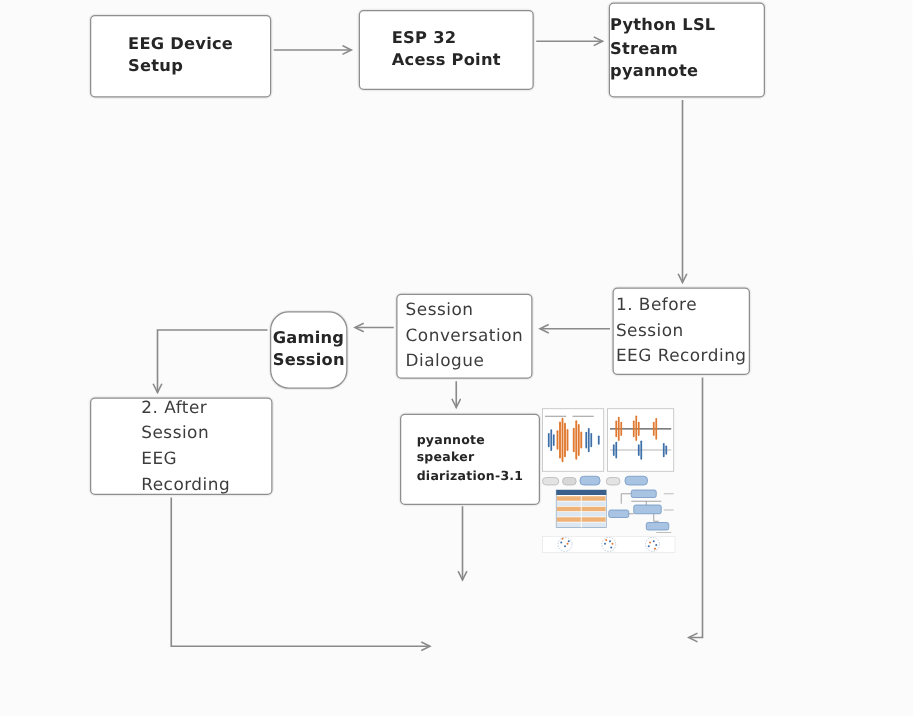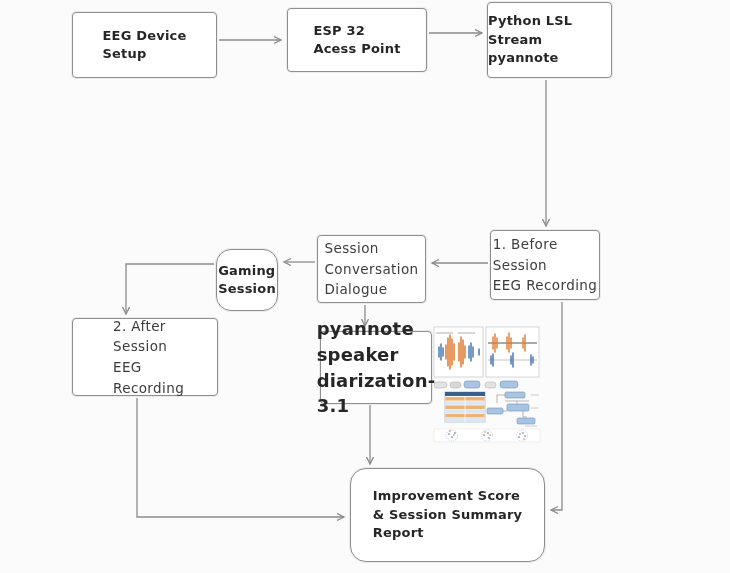--- a/index.html
+++ b/index.html
@@ -98,30 +98,25 @@
 Session</span>
   </div>
 
   <div class="node hand" style="left:72px;top:318px;width:146px;height:78px;padding-left:40px;">
     <span class="label">2. After
 Session
 EEG Recording</span>
   </div>
 
   <div class="node bold" style="left:320px;top:331px;width:112px;height:73px;">
-    <span class="label" style="font-size:18px">pyannote
+    <span class="label" style="font-size:10px">pyannote
 speaker
 diarization-3.1</span>
   </div>
 
-  <div class="node bold" style="left:350px;top:468px;width:195px;height:94px;border-radius:16px;">
-    <span class="label">Improvement Score
-&amp; Session Summary
-Report</span>
-  </div>
 
   <svg class="pyimg" viewBox="0 0 108 118" xmlns="http://www.w3.org/2000/svg">
 
     <rect x="1" y="2" width="49" height="50" fill="#ffffff" stroke="#bbbbbb" stroke-width="0.6"></rect>
     <g stroke="#3d6fa8" stroke-width="1.4" stroke-linecap="round">
       <line x1="6" y1="22" x2="6" y2="32"></line>
         <line x1="8" y1="19" x2="8" y2="35"></line>
         <line x1="10" y1="23" x2="10" y2="31"></line>
       <line x1="36" y1="21" x2="36" y2="33"></line>
         <line x1="38" y1="18" x2="38" y2="36"></line>

